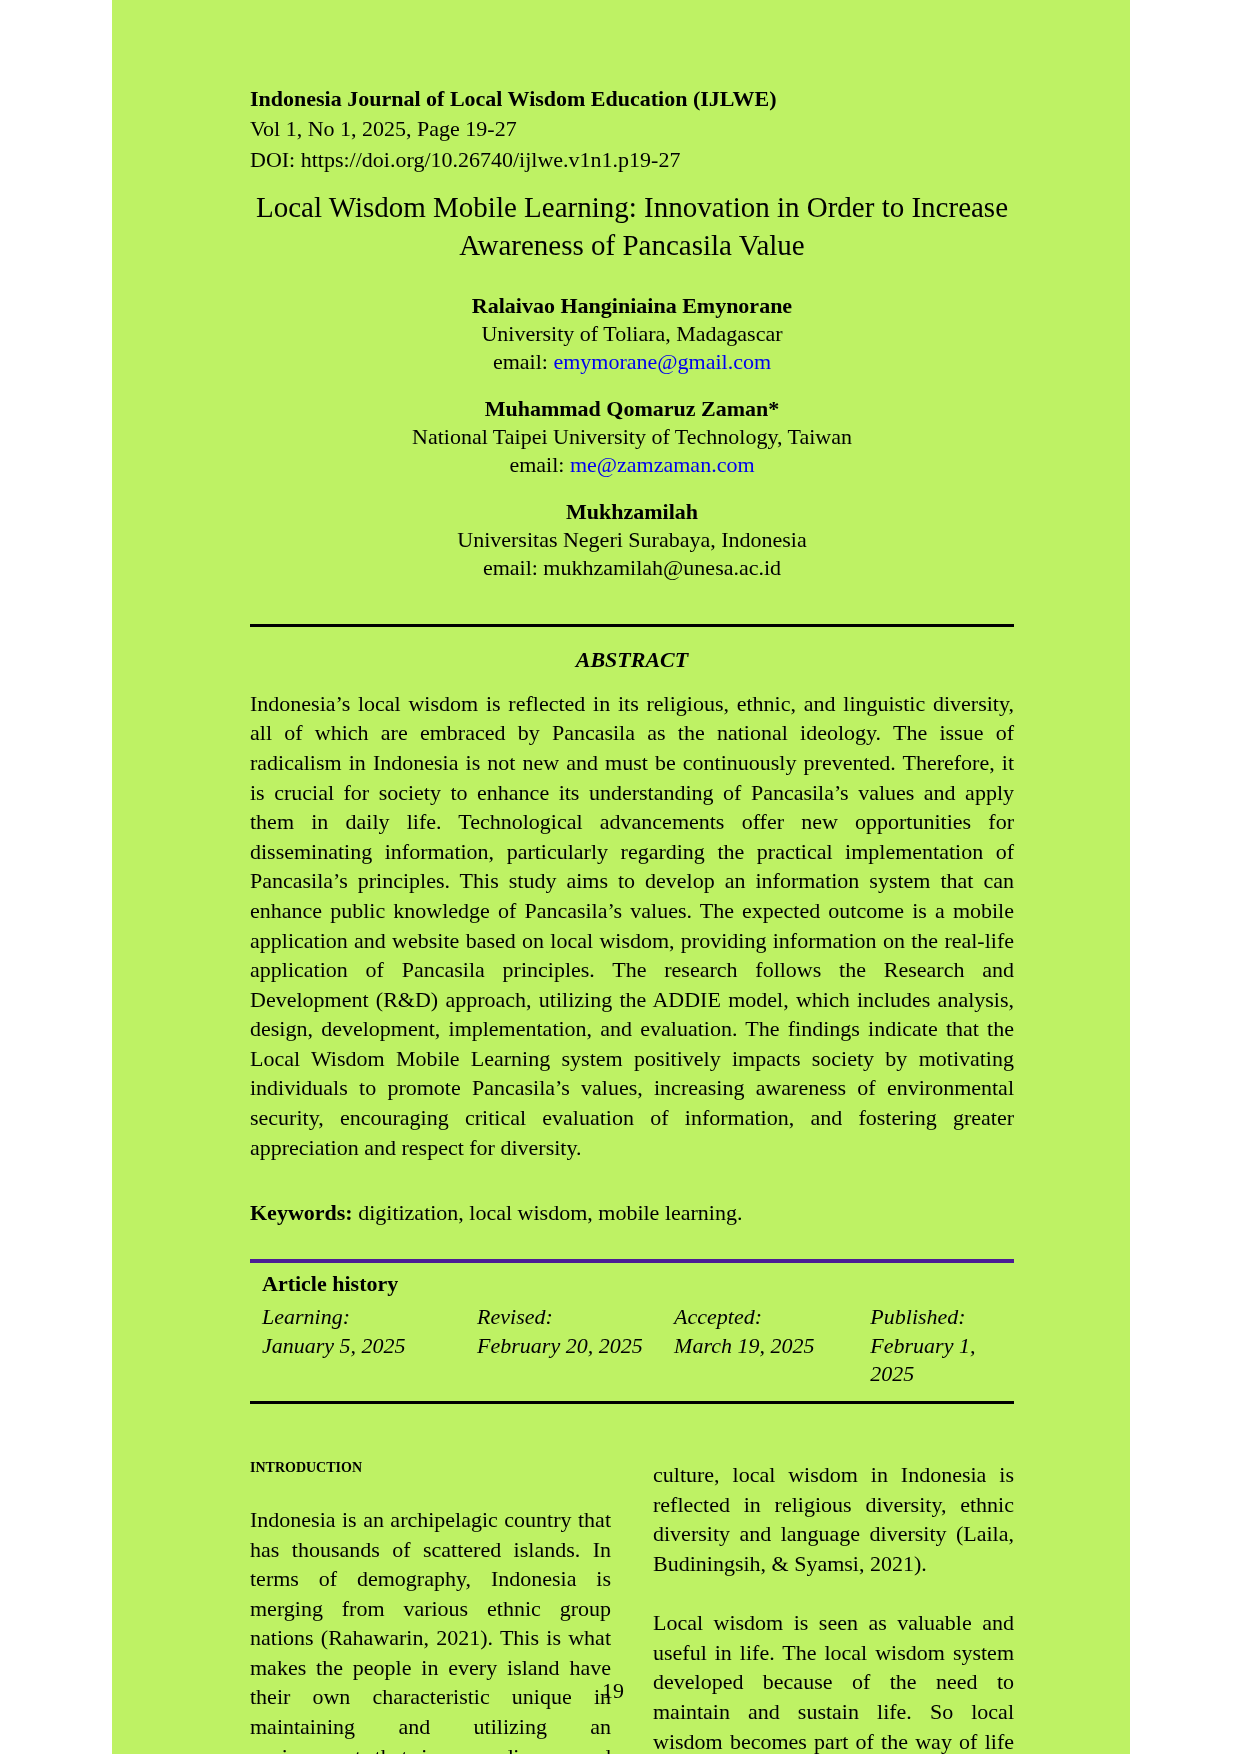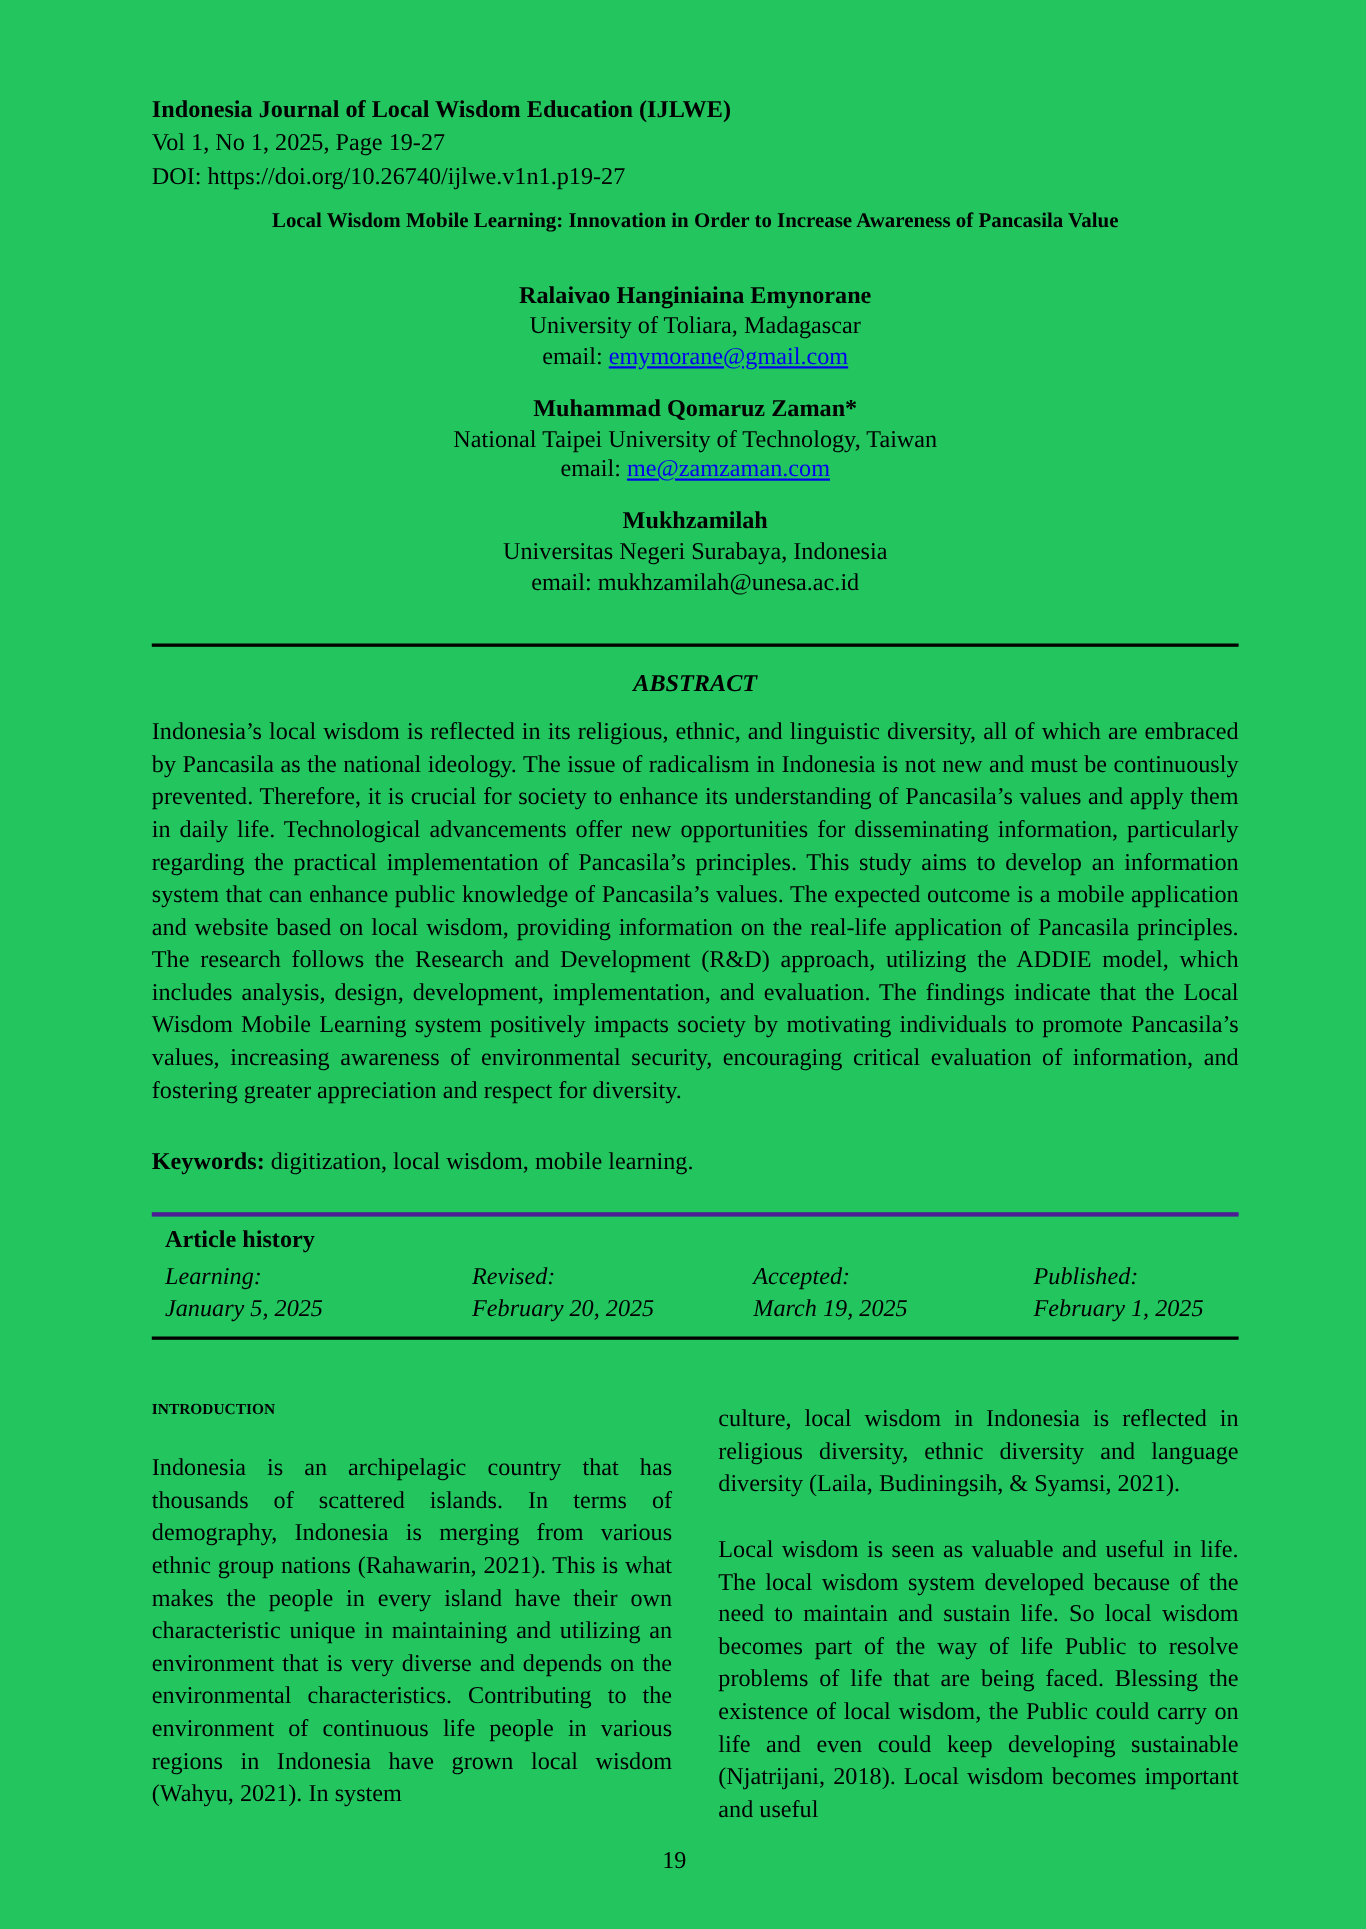--- a/index.html
+++ b/index.html
@@ -1,45 +1,45 @@
 <!DOCTYPE html>
 <html><head>
 <meta charset="utf-8">
 <style>
   html, body { margin: 0; padding: 0; background: #ffffff; }
   .page {
     position: relative;
-    width: 1242px;
+    width: 1018px;
     height: 1754px;
     margin: 0 auto;
-    background: #22c55e;
+    background: #bef264;
     box-sizing: border-box;
     padding: 84px 116px 0 138px;
     font-family: "Liberation Serif", serif;
     font-size: 22px;
     color: #000000;
   }
   
   .header { line-height: 1.38; margin-bottom: 14px; }
   .journal-name { font-weight: bold; }
   
   .article-title {
-    font-size: 19px;
-    font-weight: bold;
+    font-size: 29px;
+    font-weight: normal;
     text-align: center;
     line-height: 1.3;
-    margin: 14px auto 40px auto;
+    margin: 14px auto 28px auto;
     max-width: 880px;
   }
   
   .authors { text-align: center; }
   .author { line-height: 1.27; margin-bottom: 19px; }
   .author:last-child { margin-bottom: 0; }
   .author-name { font-weight: bold; }
-  .email-link { color: #0000ee; text-decoration: underline; cursor: pointer; }
+  .email-link { color: #0000ee; cursor: pointer; }
   
   .rule { height: 3px; background: #000; border: none; margin: 42px 0 0 0; }
   .abstract-heading {
     text-align: center;
     font-weight: bold;
     font-style: italic;
     margin: 20px 0 16px 0;
   }
   .abstract-text {
     margin: 0;

